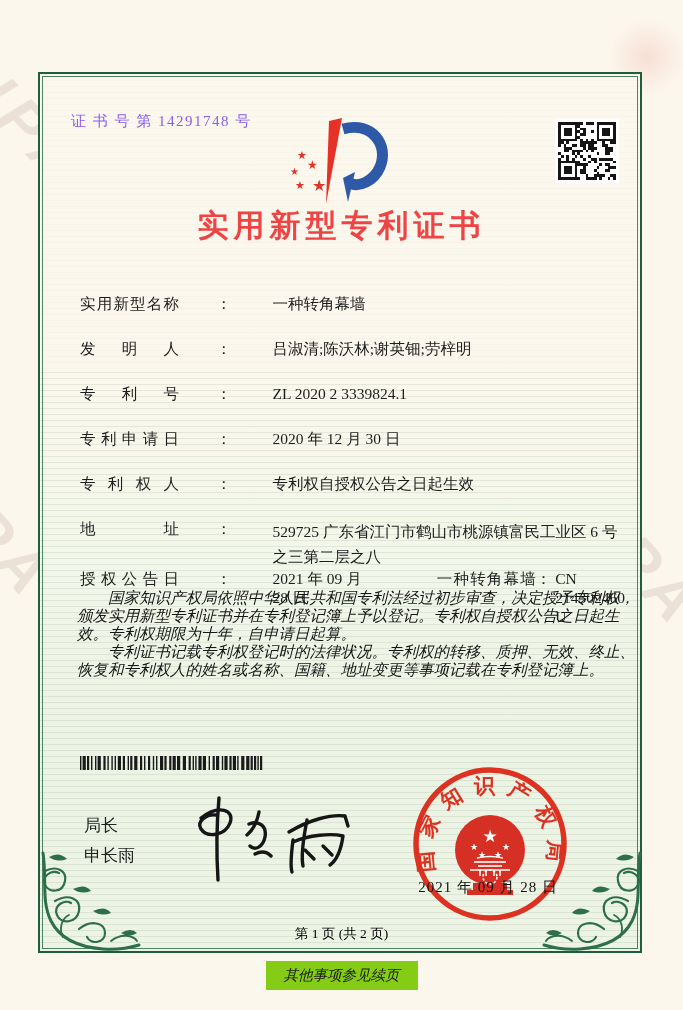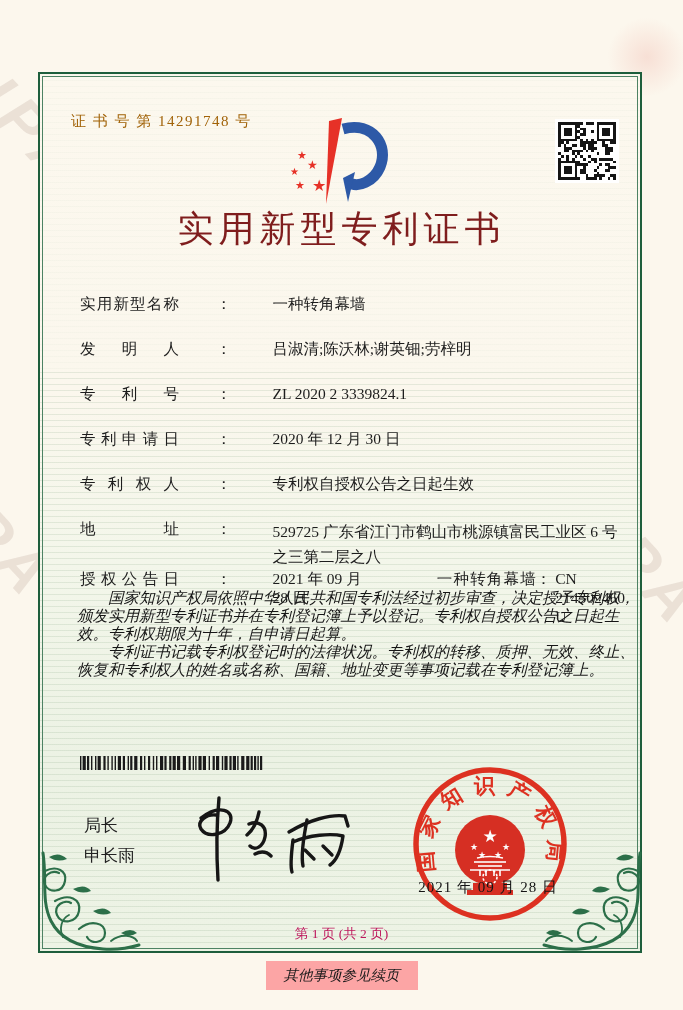--- a/index.html
+++ b/index.html
@@ -33,27 +33,27 @@
   .lines-hi,.lines-low{
     position:absolute; left:0; right:0; pointer-events:none;
     background:repeating-linear-gradient(180deg, rgba(118,156,118,0.30) 0px, rgba(118,156,118,0.30) 1px, rgba(0,0,0,0) 1px, rgba(0,0,0,0) 6px);
   }
   .lines-hi{top:0; height:34%; opacity:0.13;}
   .lines-low{top:34%; bottom:0; opacity:0.55;}
   .orn{position:absolute; z-index:6; width:110px; height:110px;}
   .orn.left{left:33px; top:849px;}
   .orn.right{left:540px; top:849px; transform:scaleX(-1);}
   
-  .cert-no{position:absolute; z-index:5; left:71px; top:112px; font-size:15px; letter-spacing:1.5px; color:#a16207;}
+  .cert-no{position:absolute; z-index:5; left:71px; top:112px; font-size:15px; letter-spacing:1.5px; color:#8b5cf6;}
   .qr{position:absolute; z-index:5; left:555px; top:119px; width:64px; height:64px; background:#fff; padding:3px; box-sizing:border-box;}
   .qr svg{display:block; width:58px; height:58px; shape-rendering:crispEdges;}
   .logo{position:absolute; z-index:5; left:291px; top:118px; width:102px; height:92px;}
   .title{
     position:absolute; z-index:5; left:0; right:0; top:205px; text-align:center;
-    font-size:36px; font-weight:400; letter-spacing:5px; color:#7f1d1d;
+    font-size:31px; font-weight:700; letter-spacing:5px; color:#ef4444;
   }
   .fields{position:absolute; z-index:5; left:80px; top:294px; width:545px; font-size:15.5px;}
   .frow{display:flex; margin-bottom:26px; line-height:19px;gap:37px;}
   .flabel{display:inline-block; width:99px; text-align:justify; text-align-last:justify; flex:0 0 99px;}
   .fcolon{flex:0 0 auto;}
   .fvalue{margin-left:4px;}
   .frow.addr{margin-bottom:0;}
   .frow.addr .fvalue{width:402px; line-height:25px;}
   .frow.last .pair2{margin-left:38px; display:flex;}
   .paras{
@@ -63,24 +63,24 @@
   .paras p{margin:0; text-indent:2em;}
   .barcode{position:absolute; z-index:5; left:80px; top:756px; width:188px; height:14px;}
   .director-title{position:absolute; z-index:5; left:84px; top:814px; font-size:17px; font-family:"Liberation Sans","DejaVu Sans",sans-serif; color:#222;}
   .director-name{position:absolute; z-index:5; left:84px; top:844px; font-size:17px; font-family:"Liberation Sans","DejaVu Sans",sans-serif; color:#222;}
   .sig{position:absolute; z-index:6; left:185px; top:788px; width:180px; height:100px;}
   .seal{position:absolute; z-index:4; left:404px; top:758px; width:172px; height:172px; opacity:0.96;}
   .seal-date{
     position:absolute; z-index:6; left:398px; top:878px; width:180px; text-align:center;
     font-size:15px; letter-spacing:1px; color:#141414;
   }
-  .page-indicator{position:absolute; z-index:5; left:0; right:0; top:925px; text-align:center; font-size:13.5px; color:#be185d;}
+  .page-indicator{position:absolute; z-index:5; left:0; right:0; top:925px; text-align:center; font-size:13.5px; color:#000000;}
   .cont-note{
     position:absolute; z-index:5; left:50%; top:961px; transform:translateX(-50%);
-    background:#fca5a5; padding:5px 18px; font-size:14.5px; font-style:italic; color:#1a1a1a;
+    background:#84cc16; padding:5px 18px; font-size:14.5px; font-style:italic; color:#1a1a1a;
     white-space:nowrap;
   }
 </style>
 </head>
 <body>
 
 <div class="page">
 
   <span class="wm" style="left:-58px; top:-18px;">CNIPA</span>
   <span class="wm" style="left:375px; top:243px;">CNIPA</span>

